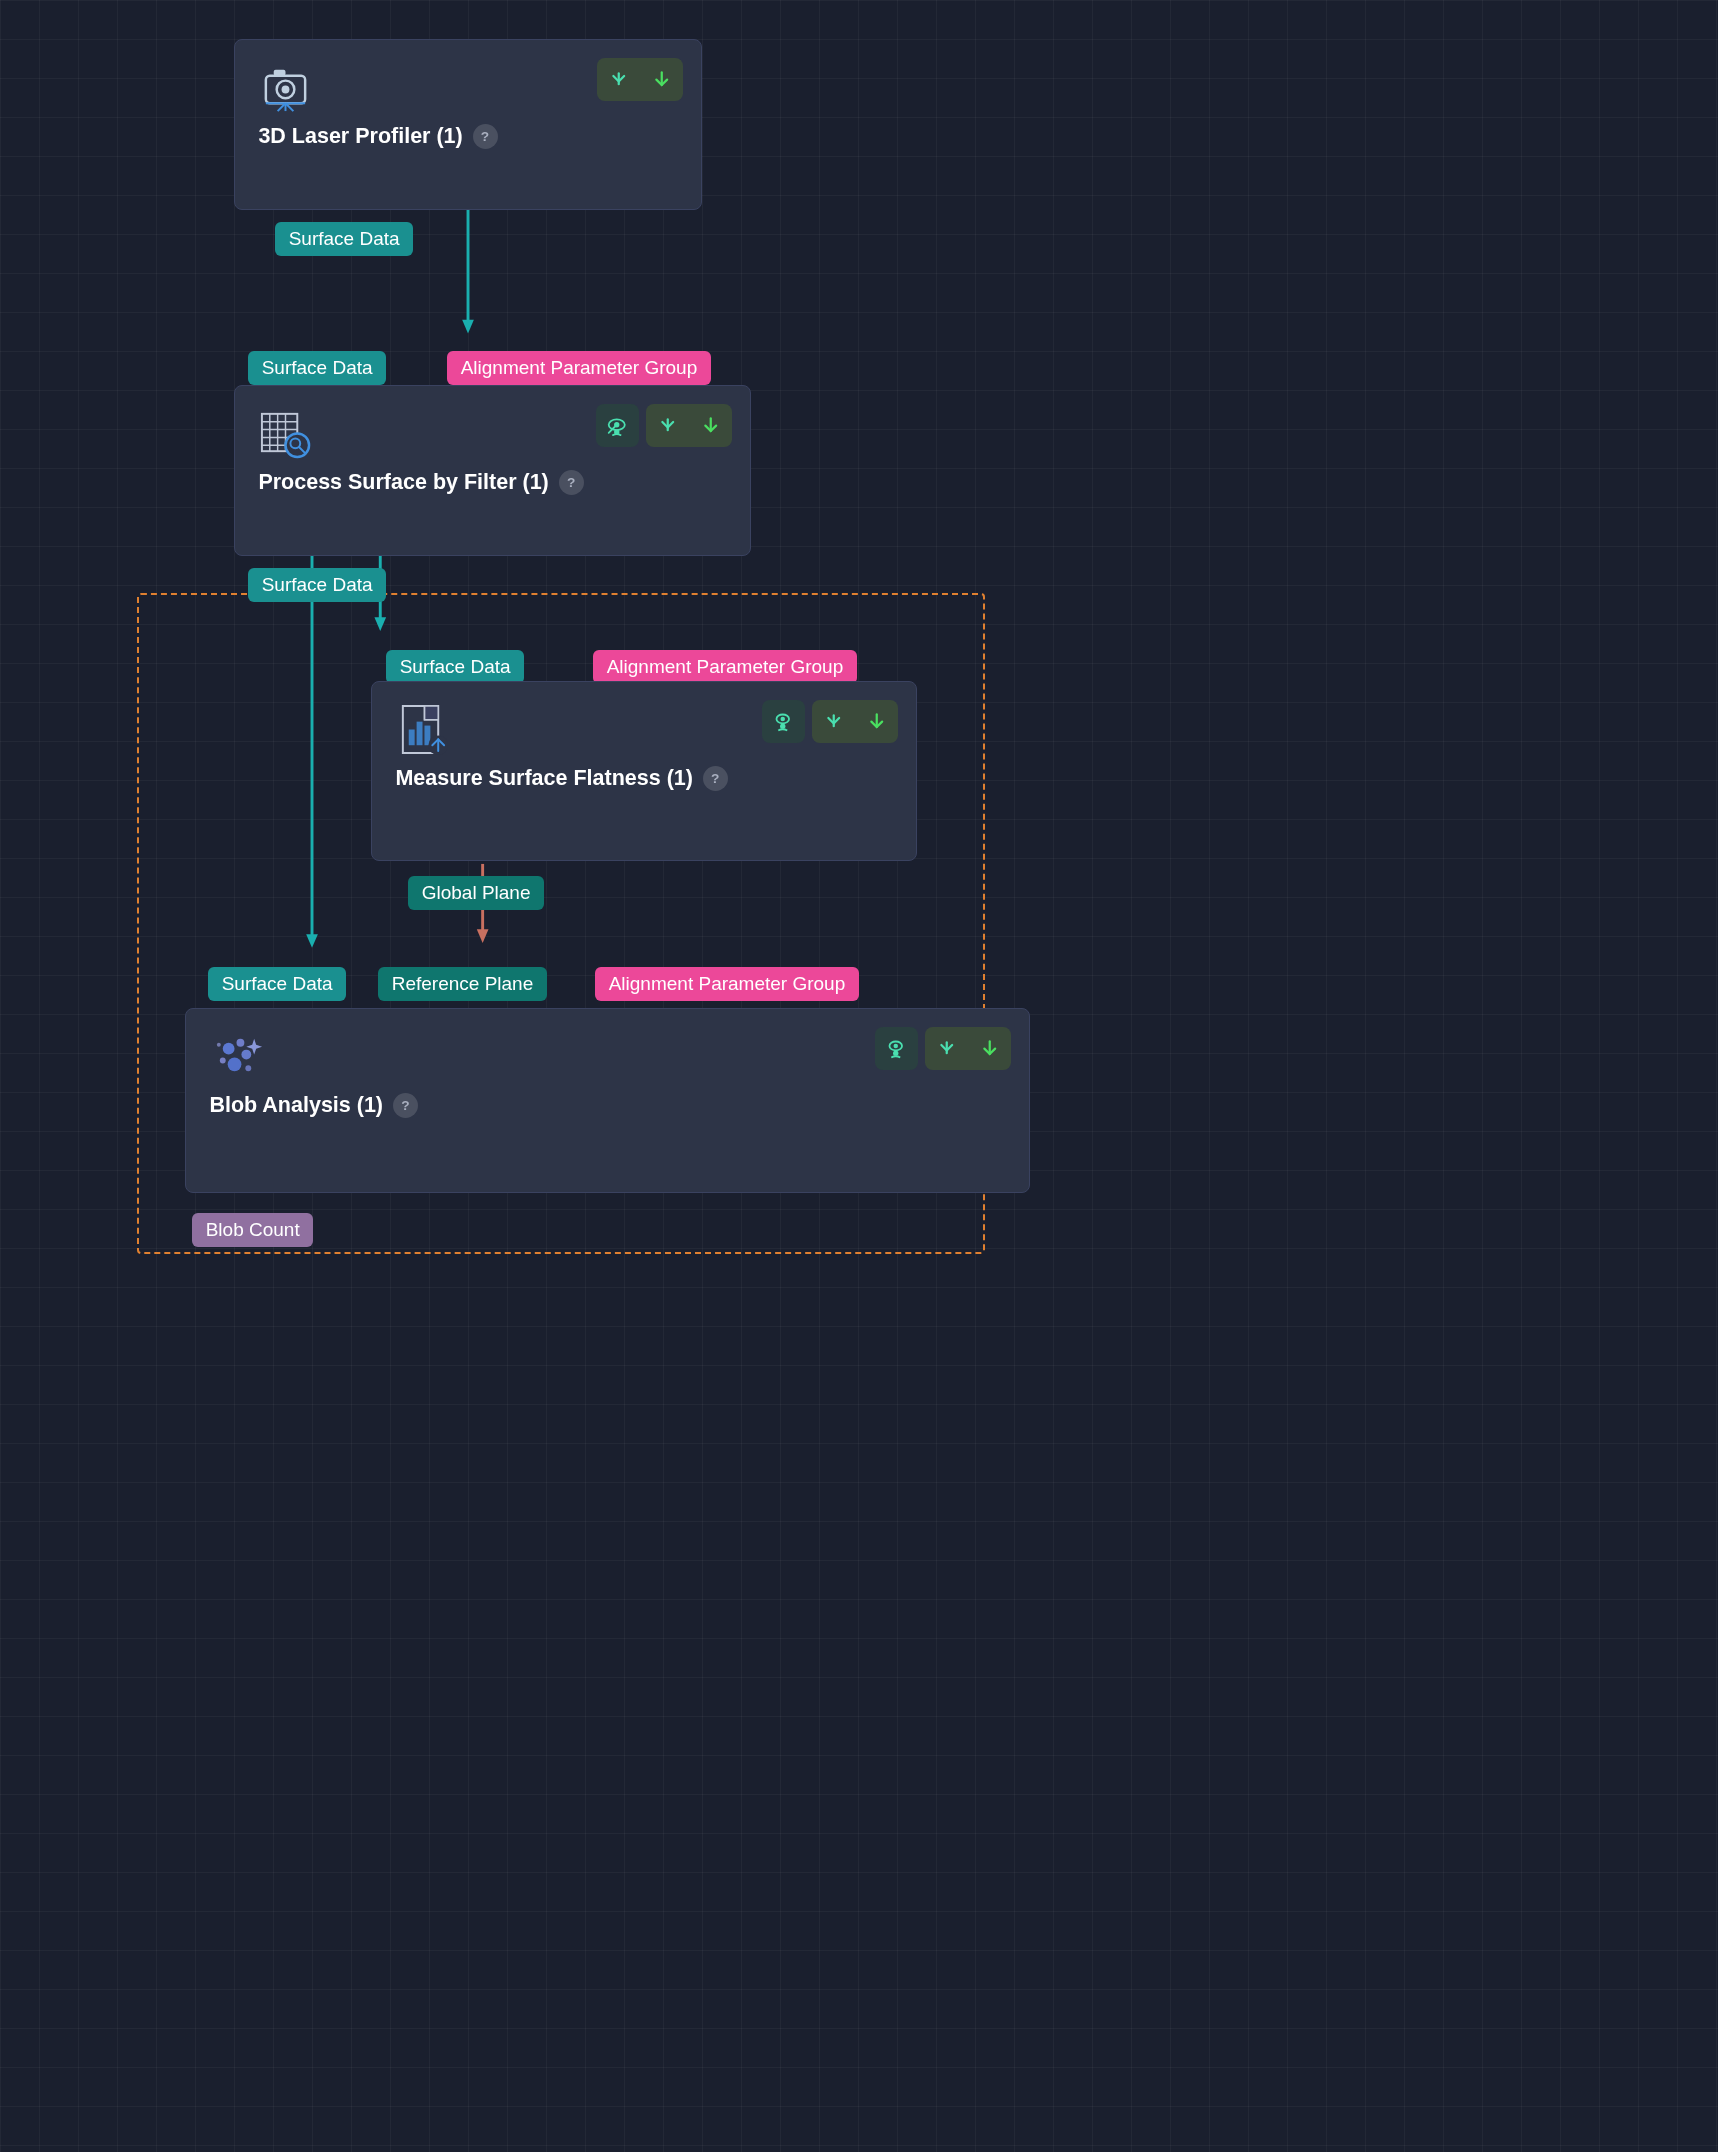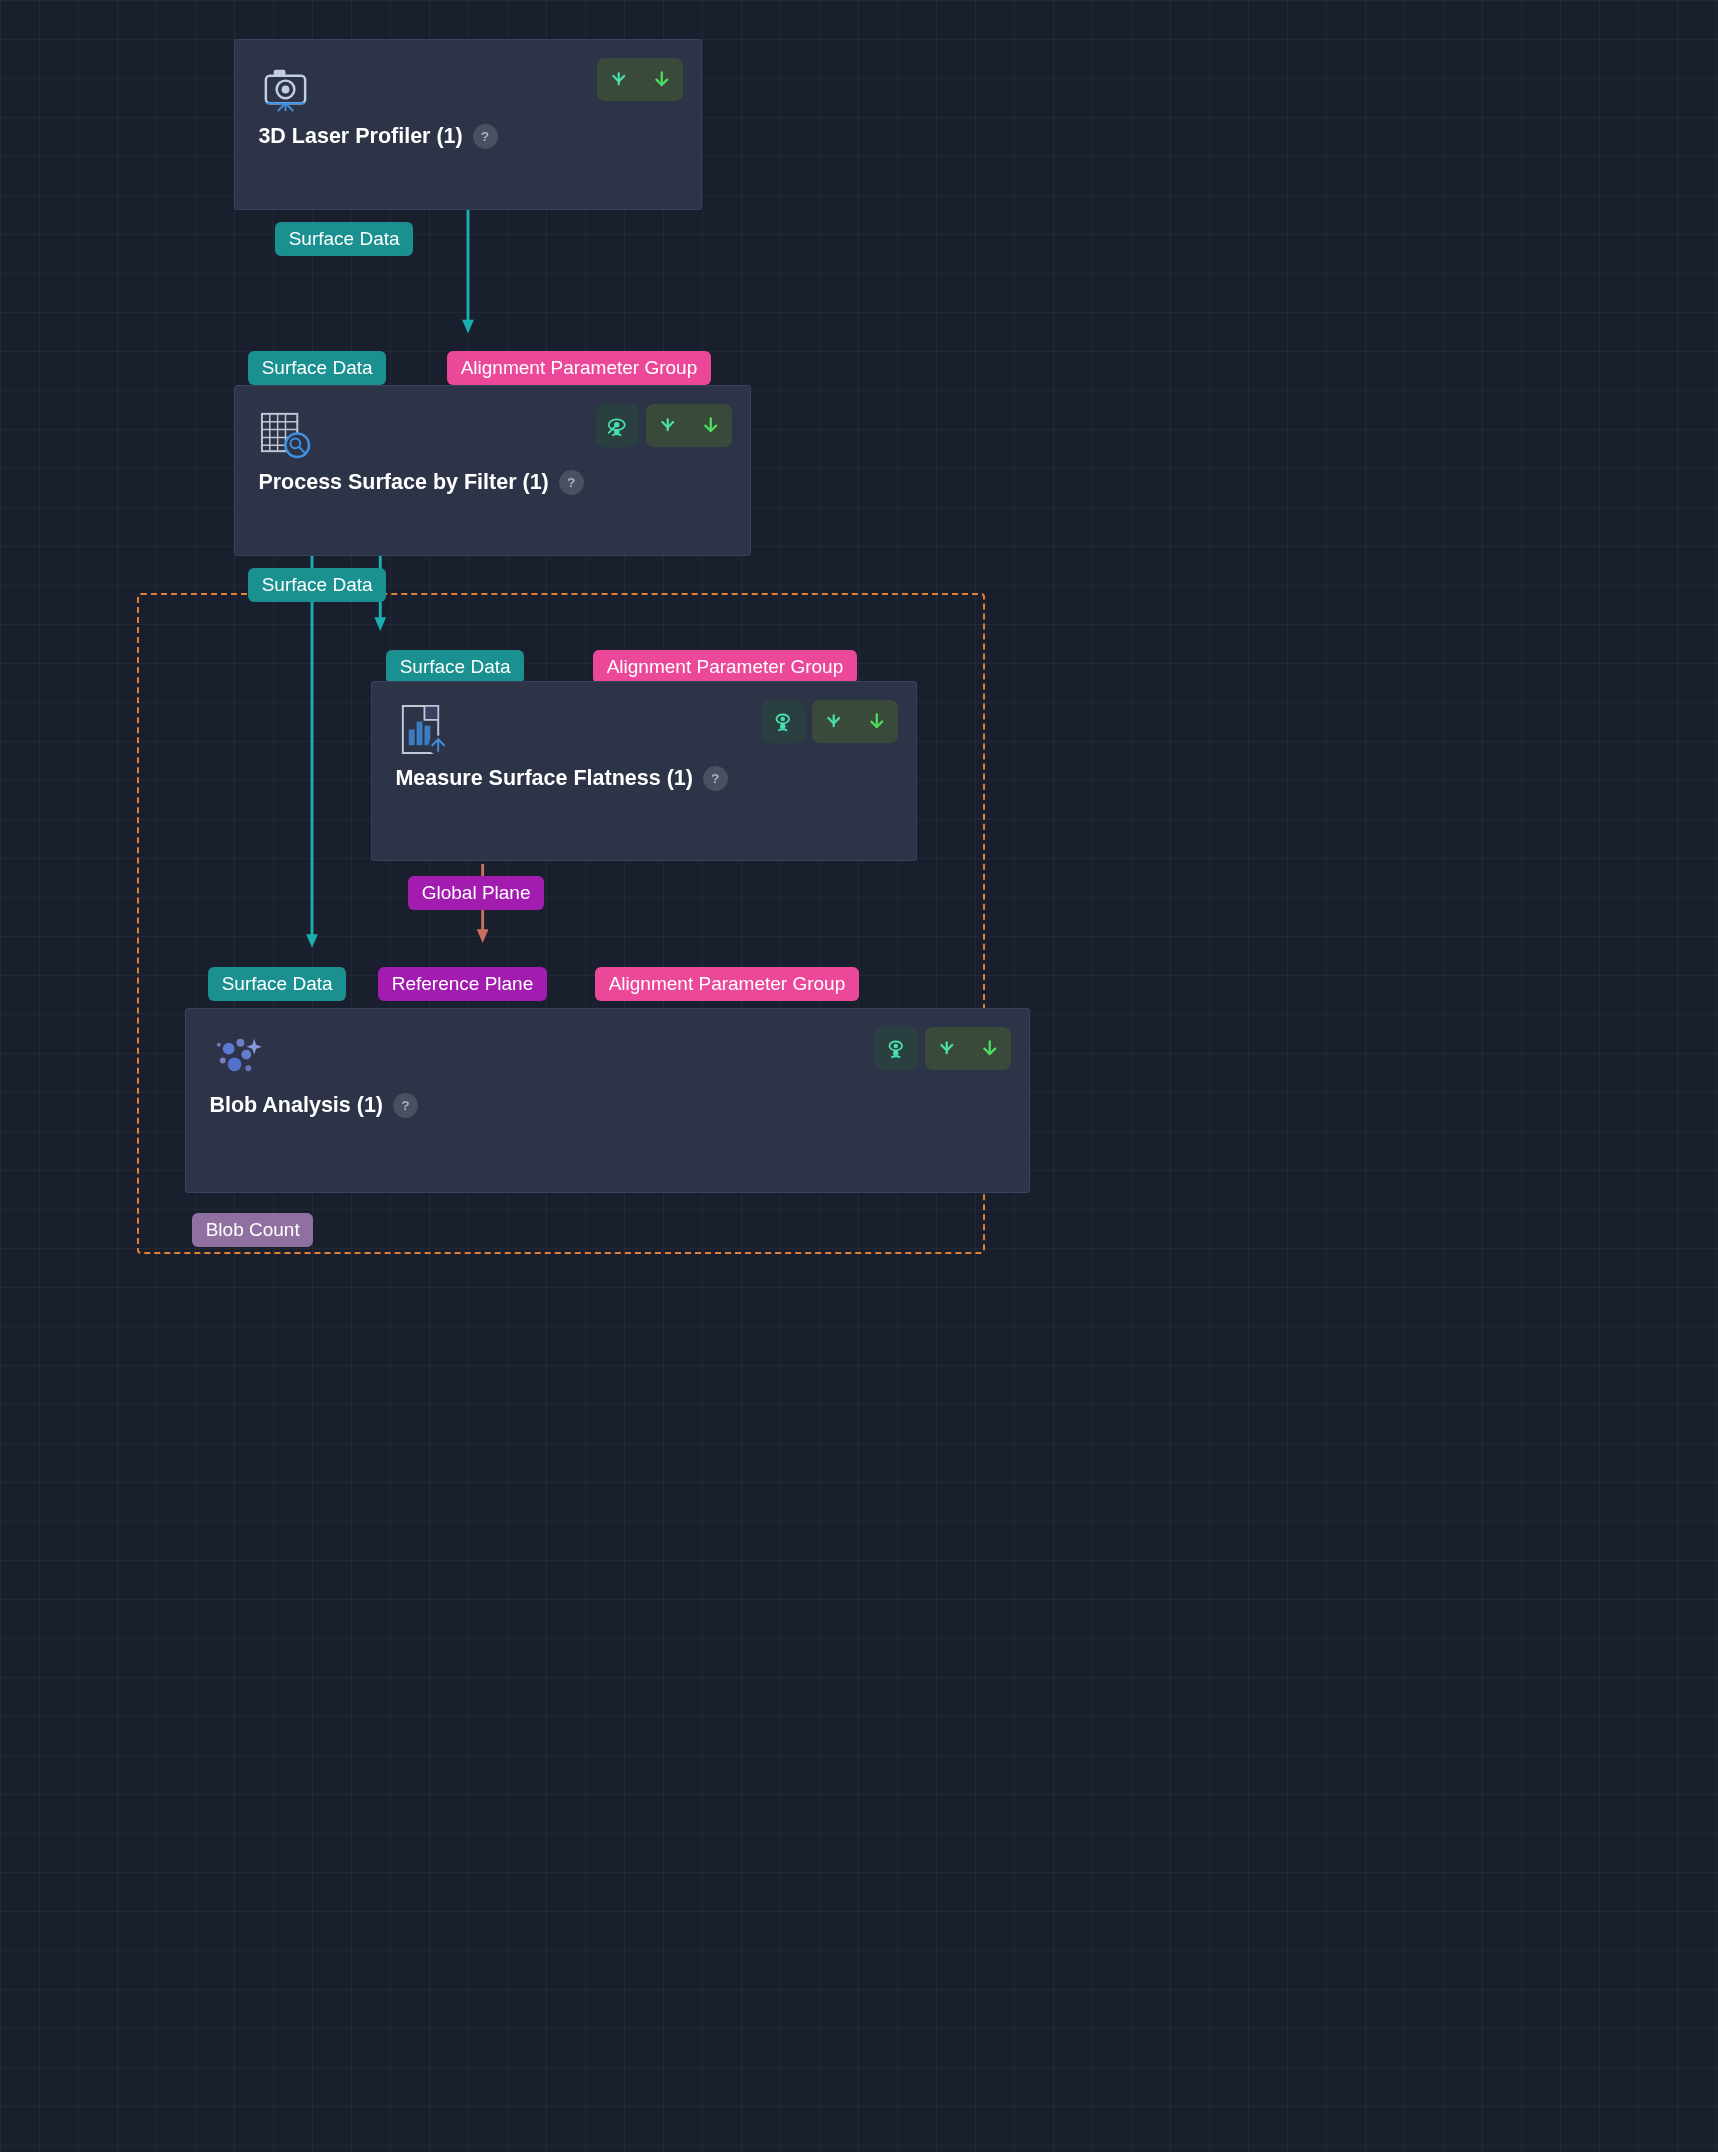--- a/index.html
+++ b/index.html
@@ -19,21 +19,21 @@
     .canvas-area {
       position: absolute;
       top: 0; left: 0;
       width: 100%; height: 100%;
     }
 
     
     .node-card {
       position: absolute;
       background: #2d3447;
-      border-radius: 3px;
+      border-radius: 8px;
       padding: 19.5px 23.4px 23.4px 23.4px;
       border: 1px solid #3a4260;
     }
 
     .node-icon {
       width: 55px;
       height: 55px;
       display: flex;
       align-items: center;
       justify-content: center;
@@ -110,21 +110,21 @@
       border-radius: 5.9px;
       padding: 5.9px 13.7px;
       font-size: 19px;
       font-weight: 500;
       color: #ffffff;
       white-space: nowrap;
     }
 
     .port-teal { background: #1a9090; }
     .port-blue { background: #ec4899; }
-    .port-salmon { background: #a21caf; }
+    .port-salmon { background: #0f766e; }
     .port-purple { background: #9070a0; }
 
     
     .connectors {
       position: absolute;
       top: 0; left: 0;
       width: 100%;
       height: 100%;
       pointer-events: none;
     }

